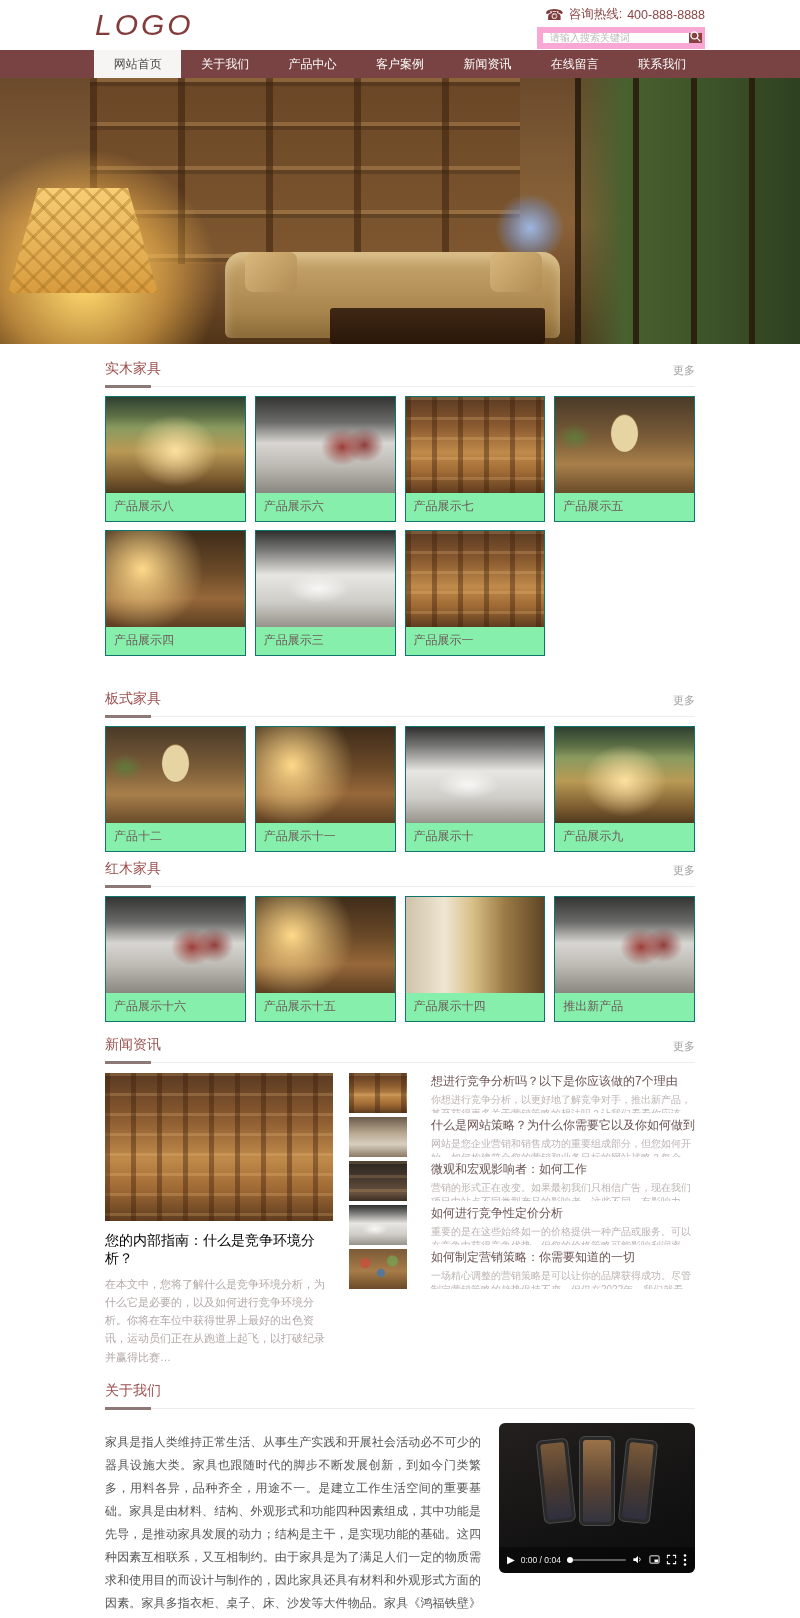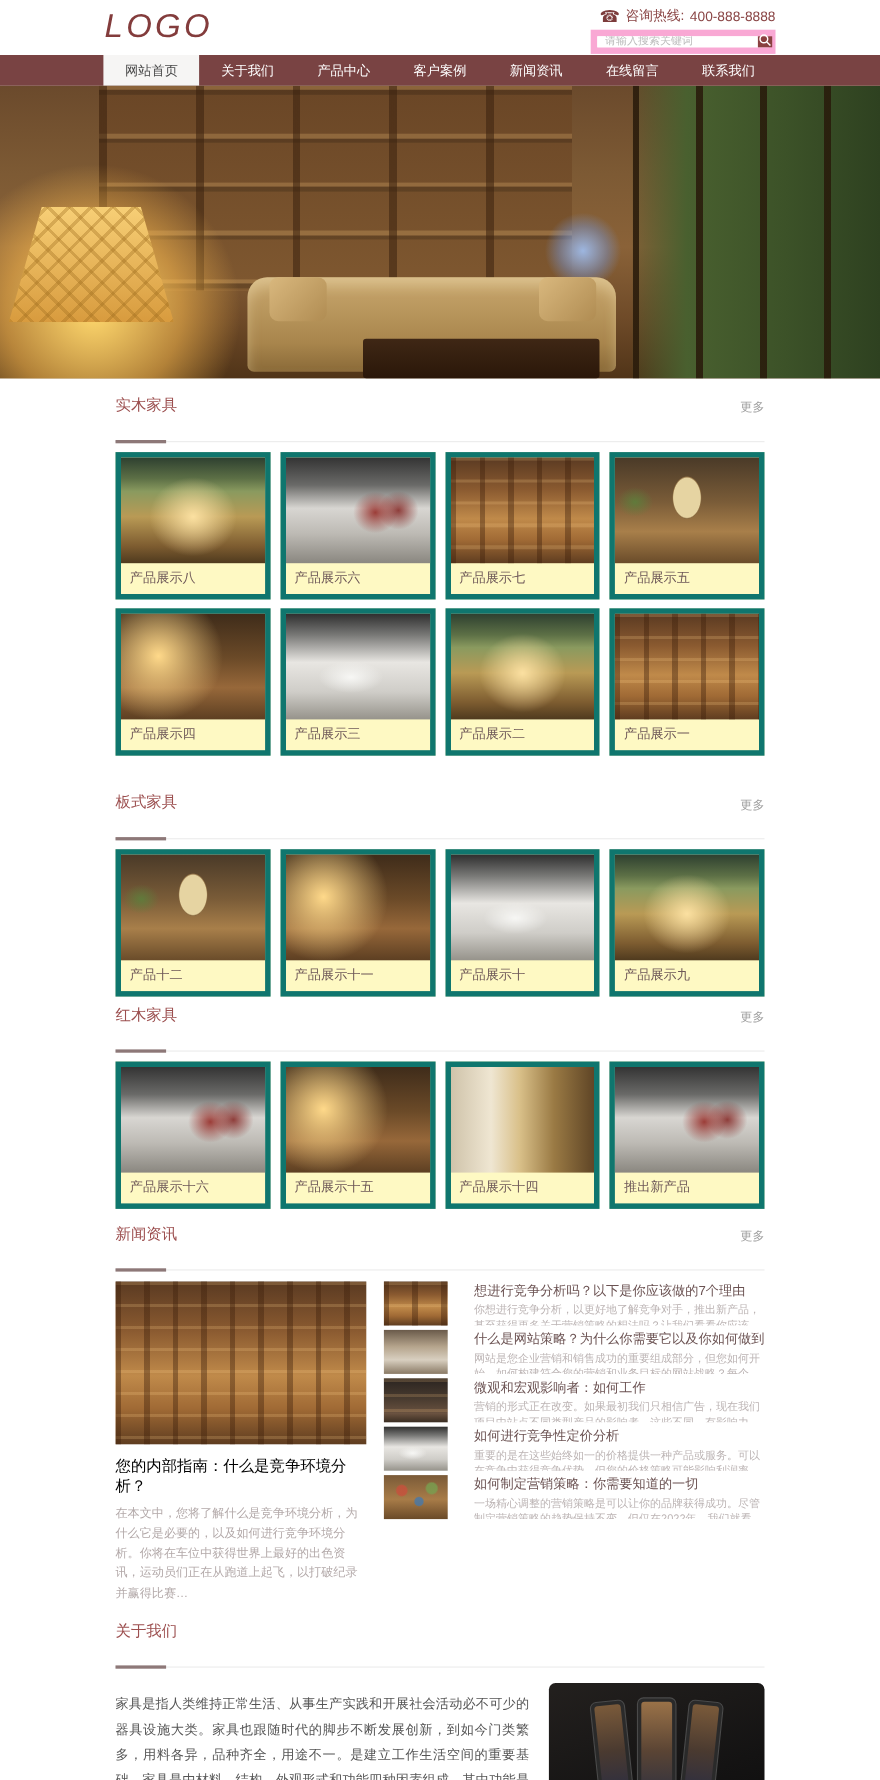--- a/index.html
+++ b/index.html
@@ -49,28 +49,28 @@
     background:linear-gradient(180deg,#c9a86e,#a8854c 70%,#8a6a38); box-shadow:inset 0 8px 12px rgba(255,240,200,.35); }
   .hero-pillow { position:absolute; bottom:52px; width:52px; height:40px; border-radius:8px;
     background:linear-gradient(135deg,#d9b87e,#b08c52); }
   .hero-table { position:absolute; left:330px; bottom:0; width:215px; height:36px;
     background:linear-gradient(180deg,#3f2715,#2a1709); border-radius:3px; }
   .hero-bluelamp { position:absolute; right:235px; top:115px; width:70px; height:70px; border-radius:50%;
     background:radial-gradient(circle,#9db6e0 0%, rgba(120,150,210,.45) 45%, rgba(120,150,210,0) 70%); }
 
   
   .container { width:590px; margin:0 auto; padding-top:8px; }
-  .sec-head { display:flex; justify-content:space-between; align-items:flex-end; border-bottom:1px solid #ececec; padding-bottom:23px; position:relative; }
+  .sec-head { display:flex; justify-content:space-between; align-items:flex-end; border-bottom:1px solid #ececec; padding-bottom:8px; position:relative; }
   .sec-title { font-size:14px; font-weight:normal; color:#9c4f4f; }
   .title-bar { position:absolute; left:0; bottom:-2px; width:46px; height:3px; background:#8d7878; }
   .more { font-size:11px; color:#a0a0a0; }
   .mt-a { margin-top:8px; } .mt-b { margin-top:34px; } .mt-c { margin-top:8px; } .mt-d { margin-top:14px; } .mt-e { margin-top:16px; }
 
   .grid { display:grid; grid-template-columns:repeat(4,1fr); gap:8px 9px; margin-top:9px; }
-  .card { border:5px solid #0f766e; background:#fef9c3; }
+  .card { border:1px solid #0f766e; background:#86efac; }
   .thumb { height:96px; }
   .card-label { font-size:12px; color:#6e5858; padding:5px 8px 6px; }
 
   
   [data-img="green-arch"] { background:
       radial-gradient(ellipse 42% 52% at 50% 56%, rgba(255,228,165,.95), rgba(255,228,165,0) 72%),
       linear-gradient(180deg,#2e4030 0%,#5d7046 20%,#8a9a5f 32%,#b99a55 56%,#7d5c30 84%,#4f3a1e 100%); }
   [data-img="bookshelf-room"] { background:
       repeating-linear-gradient(90deg, rgba(60,30,10,.4) 0 5px, rgba(0,0,0,0) 5px 26px),
       repeating-linear-gradient(180deg, rgba(255,210,140,.2) 0 3px, rgba(0,0,0,0) 3px 20px),
@@ -210,24 +210,20 @@
       </div>
       <div class="card">
         <div class="thumb" data-img="lamp-room"></div>
         <div class="card-label">产品展示四</div>
       </div>
       <div class="card">
         <div class="thumb" data-img="kitchen-white"></div>
         <div class="card-label">产品展示三</div>
       </div>
       <div class="card">
-        <div class="thumb" data-img="green-arch"></div>
-        <div class="card-label">产品展示二</div>
-      </div>
-      <div class="card">
         <div class="thumb" data-img="bookshelf-room"></div>
         <div class="card-label">产品展示一</div>
       </div>
     </div>
   </section>
 
   <section>
     <div class="sec-head mt-b">
       <h2 class="sec-title">板式家具</h2>
       <div class="title-bar"></div>

